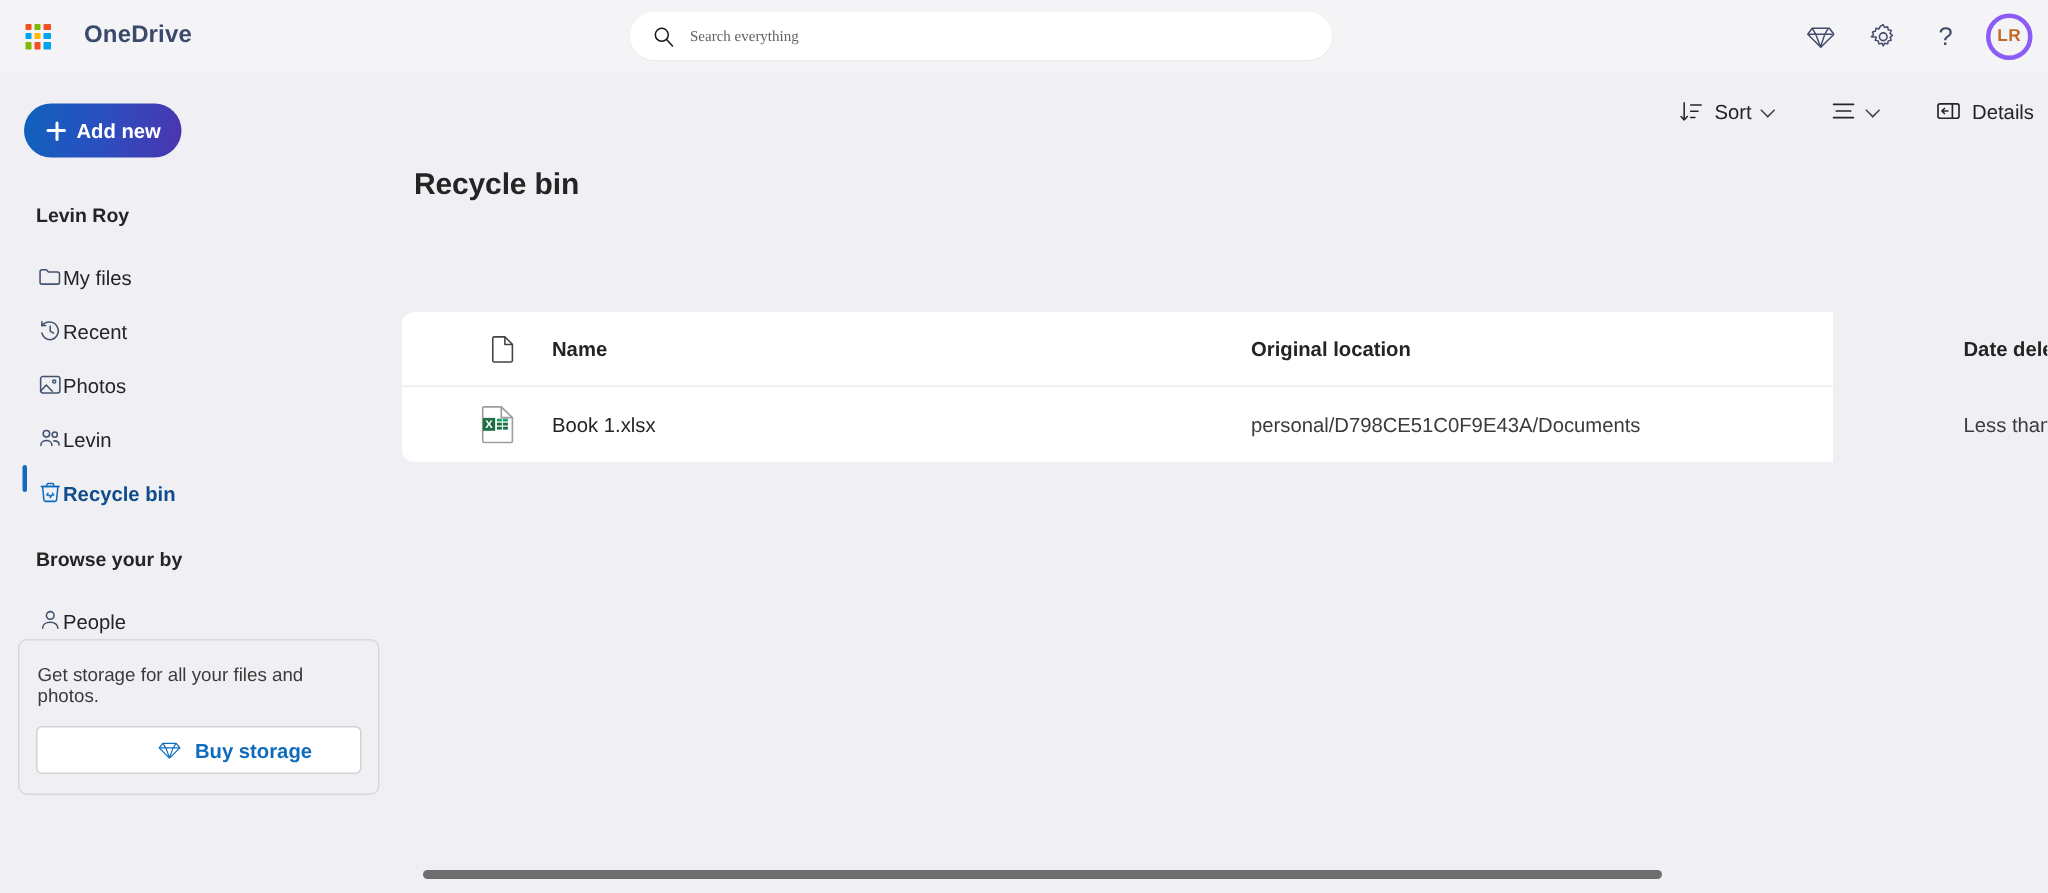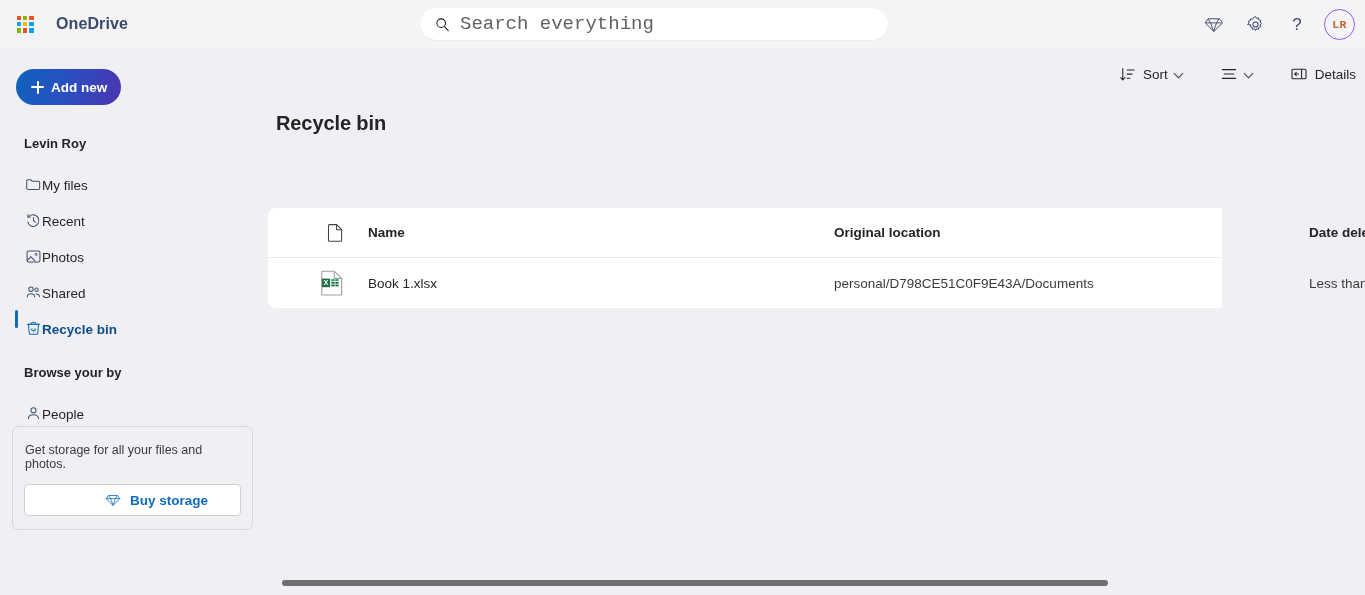--- a/index.html
+++ b/index.html
@@ -68,22 +68,22 @@
     align-items: center;
     padding: 0 14px;
     border: 1px solid #ffffff;
     box-shadow: 0 0.5px 1px rgba(0,0,0,0.06);
   }
   .search-box svg { flex-shrink: 0; margin-right: 10px; }
   .search-input {
     border: none;
     outline: none;
     background: transparent;
-    font-family: Liberation Mono, monospace;
-    font-size: 19px;
+    font-family: Liberation Serif, serif;
+    font-size: 10px;
     color: #1d4ed8;
     width: 100%;
   }
   .search-input::placeholder { color: #616161; }
 
   .header-right {
     position: absolute;
     right: 10px;
     top: 0;
     height: 48px;
@@ -96,30 +96,29 @@
     display: flex; align-items: center; justify-content: center;
     border-radius: 4px;
     cursor: pointer;
     color: #424b6b;
   }
   .qmark { font-size: 17px; color: #424b6b; font-weight: 400; line-height: 1; }
 
   .avatar {
     width: 31px; height: 31px;
     border-radius: 50%;
-    border: 1px solid #8b5cf6;
+    border: 3px solid #8b5cf6;
     display: flex; align-items: center; justify-content: center;
     font-size: 11.5px;
     color: #c26a2a;
     font-weight: 600;
     letter-spacing: 0.3px;
     cursor: pointer;
     margin-left: 2px;
     background: #f4f4f7;
-    font-family: Liberation Mono, monospace;
   }
 
   
   .body-wrap {
     display: flex;
     height: 547px;
   }
 
   
   .sidebar {
@@ -426,21 +425,21 @@
 
       <li class="navitem">
         <span class="nicon">
           <svg width="17" height="17" viewBox="0 0 18 18" fill="none">
             <circle cx="6.3" cy="5.5" r="2.3" stroke="currentColor" stroke-width="1.1"></circle>
             <circle cx="12.2" cy="6.1" r="1.8" stroke="currentColor" stroke-width="1.1"></circle>
             <path d="M2.4 13.8c0-2.2 1.8-3.5 3.9-3.5s3.9 1.3 3.9 3.5" stroke="currentColor" stroke-width="1.1" stroke-linecap="round"></path>
             <path d="M11.6 10.5c2 0 3.7 1 3.7 2.9" stroke="currentColor" stroke-width="1.1" stroke-linecap="round"></path>
           </svg>
         </span>
-        <span>Shared</span>
+        <span>Levin</span>
       </li>
 
       <li class="navitem selected">
         <span class="nicon">
           <svg width="17" height="17" viewBox="0 0 18 18" fill="none">
             <path d="M3.6 4.6h10.8l-.9 9.3a1.3 1.3 0 01-1.3 1.2H5.8a1.3 1.3 0 01-1.3-1.2L3.6 4.6z" stroke="currentColor" stroke-width="1.1" stroke-linejoin="round"></path>
             <path d="M2.6 4.6h12.8" stroke="currentColor" stroke-width="1.1" stroke-linecap="round"></path>
             <path d="M6.6 4.5V3.4a.9.9 0 01.9-.9h3a.9.9 0 01.9.9v1.1" stroke="currentColor" stroke-width="1.05"></path>
             <path d="M7.4 9.2l-.9 1.5h1.7M10.6 9.2l.9 1.5h-1.7M9 12.6l.9-1.5H8.1" stroke="currentColor" stroke-width="0.95" stroke-linecap="round" stroke-linejoin="round"></path>
           </svg>

